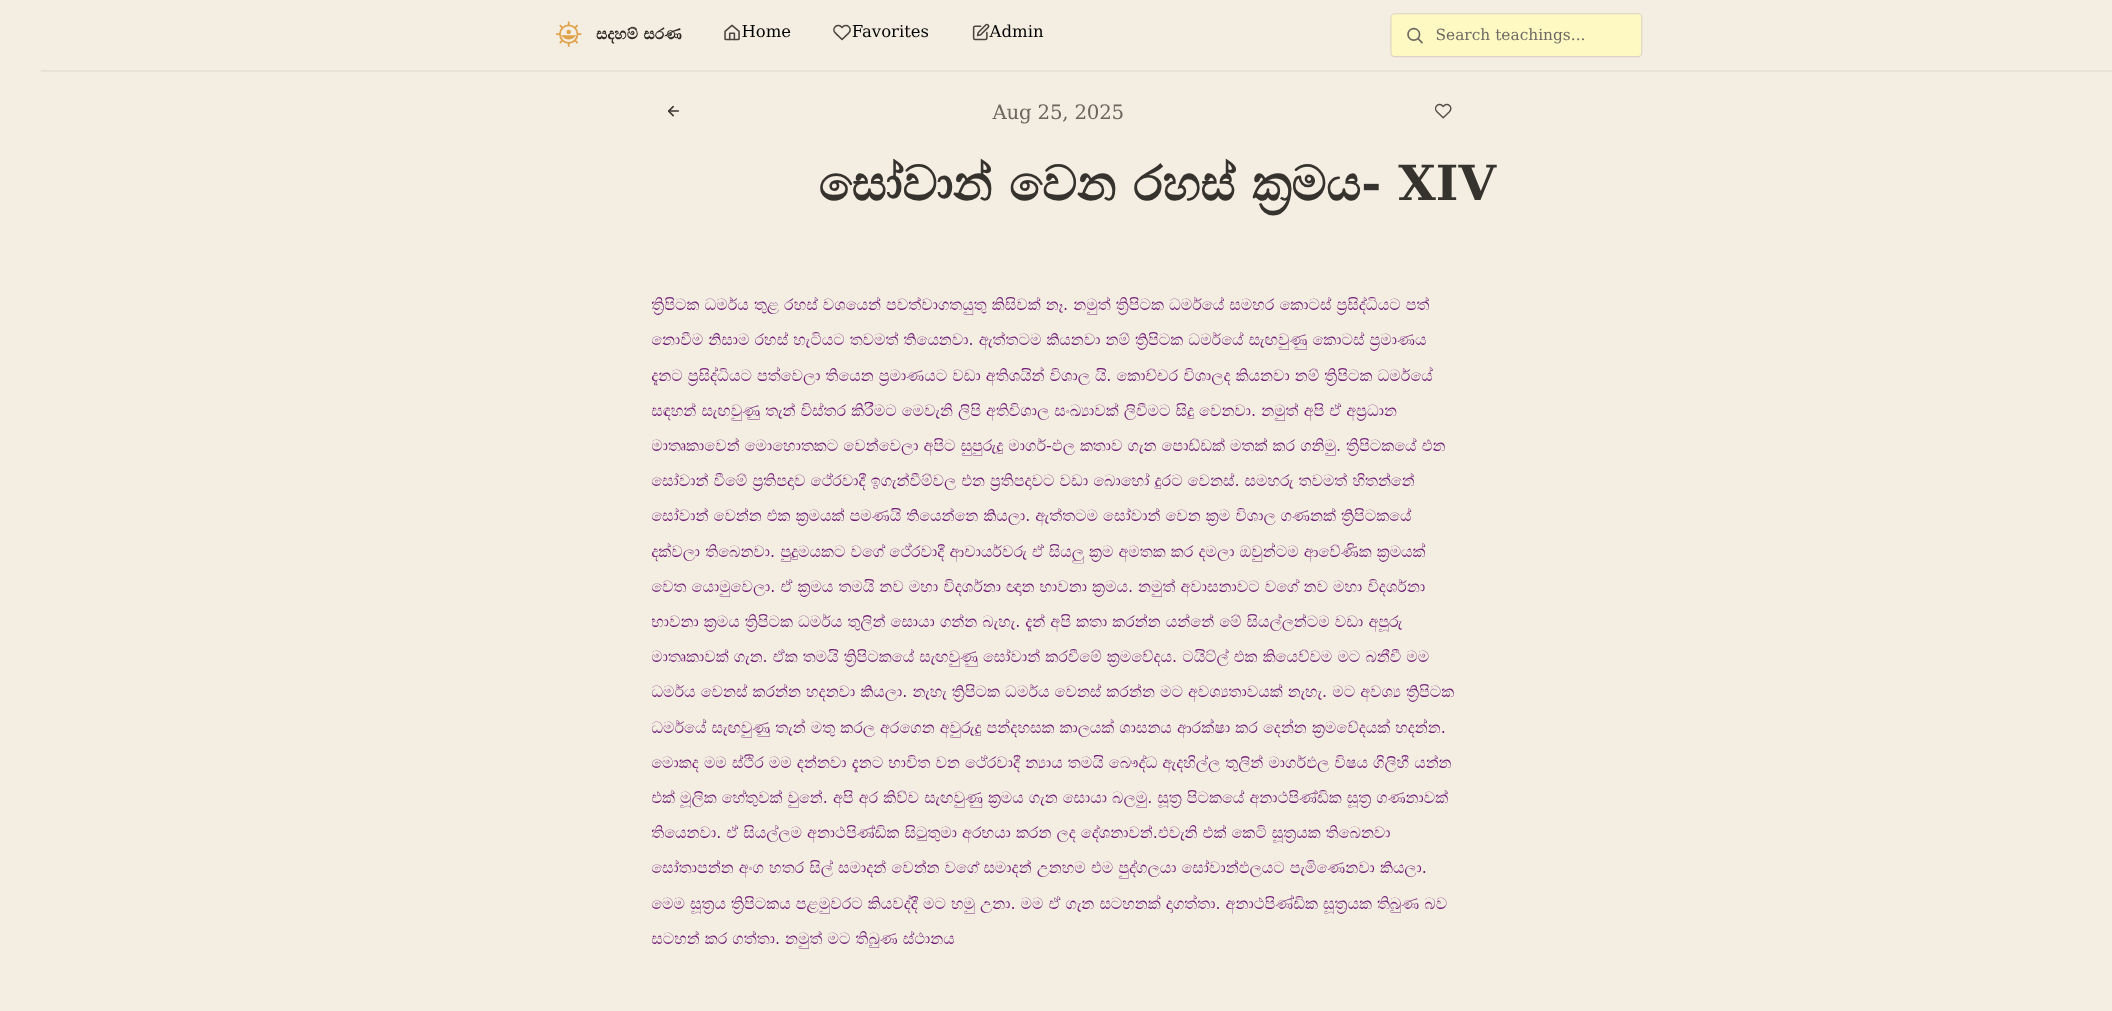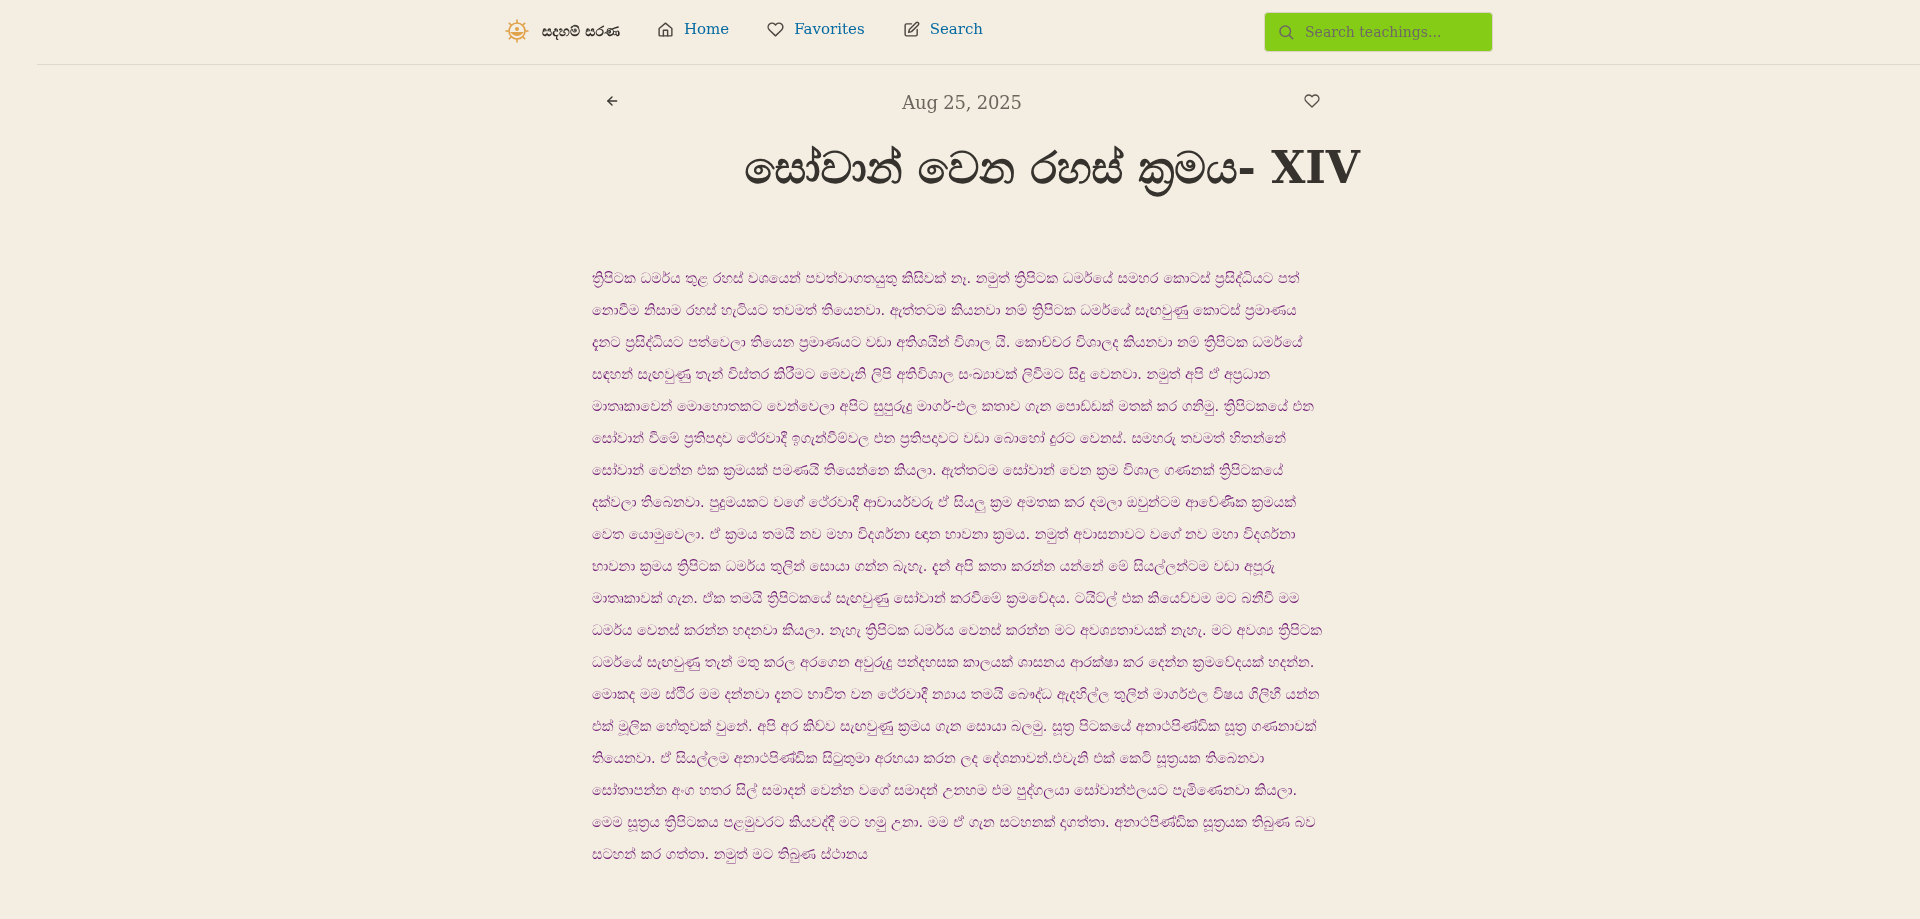--- a/index.html
+++ b/index.html
@@ -39,36 +39,35 @@
     .nav {
       position: absolute;
       top: 20px;
       left: 620px;
       display: flex;
       gap: 38px;
     }
     .nav-item {
       display: flex;
       align-items: center;
-      gap: 10px;
       font-size: 15px;
-      color: #0369a1;
+      color: #000000;
       cursor: pointer;
       text-decoration: none;
     }
     .nav-item svg { width: 17px; height: 17px; display: block; }
     .search {
       position: absolute;
       left: 1227px;
       top: 12px;
       width: 229px;
       height: 40px;
       border: 1px solid #dcd3c4;
       border-radius: 4px;
-      background: #84cc16;
+      background: #fef9c3;
       display: flex;
       align-items: center;
       padding-left: 12px;
       gap: 10px;
     }
     .search svg { width: 18px; height: 18px; flex: 0 0 auto; }
     .search input {
       border: none;
       outline: none;
       background: transparent;
@@ -171,21 +170,21 @@
       <svg viewBox="0 0 24 24" fill="none" stroke="#4a4640" stroke-width="2" stroke-linecap="round" stroke-linejoin="round">
         <path d="M20.8 4.6a5.5 5.5 0 0 0-7.8 0L12 5.7l-1-1.1a5.5 5.5 0 0 0-7.8 7.8l1 1.1L12 21l7.8-7.5 1-1.1a5.5 5.5 0 0 0 0-7.8z"></path>
       </svg>
       <span>Favorites</span>
     </a>
     <a class="nav-item">
       <svg viewBox="0 0 24 24" fill="none" stroke="#4a4640" stroke-width="2" stroke-linecap="round" stroke-linejoin="round">
         <path d="M12 4H5a2 2 0 0 0-2 2v13a2 2 0 0 0 2 2h13a2 2 0 0 0 2-2v-7"></path>
         <path d="M18.5 2.5a2.1 2.1 0 0 1 3 3L12 15l-4 1 1-4 9.5-9.5z"></path>
       </svg>
-      <span>Search</span>
+      <span>Admin</span>
     </a>
   </nav>
 
   <div class="search">
     <svg viewBox="0 0 24 24" fill="none" stroke="#6e6a63" stroke-width="2" stroke-linecap="round">
       <circle cx="11" cy="11" r="7"></circle>
       <line x1="16.5" y1="16.5" x2="21" y2="21"></line>
     </svg>
     <input type="text" placeholder="Search teachings..." style="">
   </div>

